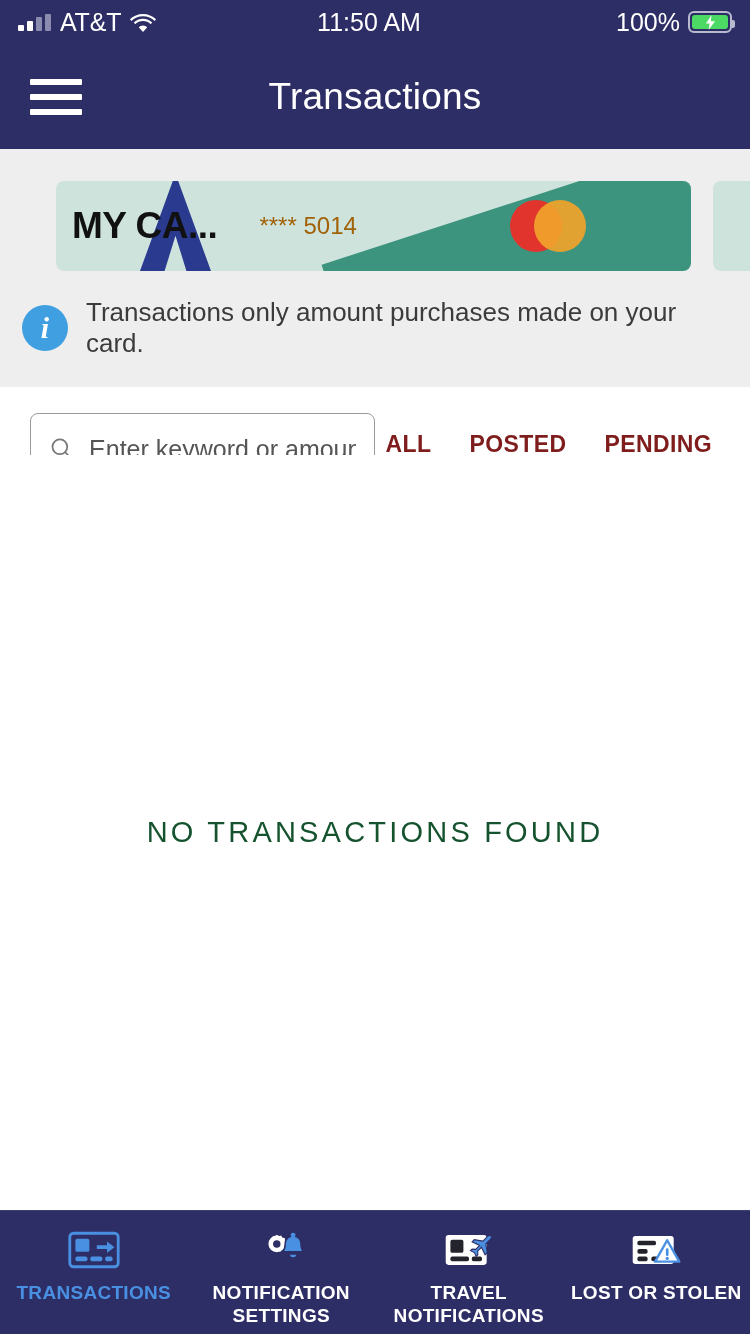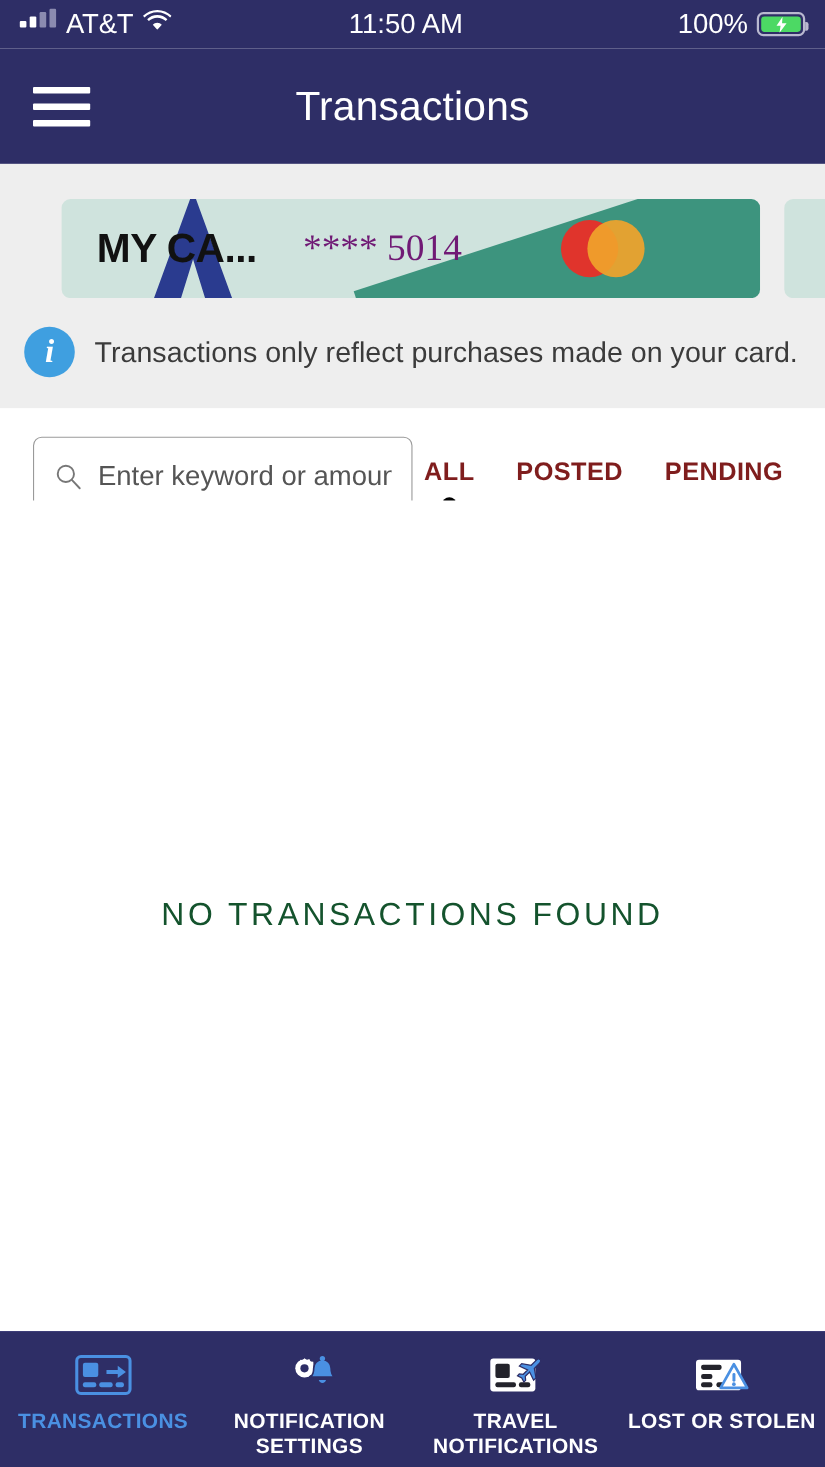--- a/index.html
+++ b/index.html
@@ -10,21 +10,21 @@
     overflow:hidden;
   }
   body { position:relative; }
 
   
   .status-bar {
     height:44px; background:#2e2e66;
     display:flex; align-items:center; position:relative;
     padding:0 18px;
   }
-  .sb-left { display:flex; gap:9px; }
+  .sb-left { display:flex; align-items:center; gap:9px; }
   .signal { display:flex; align-items:flex-end; gap:3px; height:17px; }
   .signal i { width:6px; background:#ffffff; border-radius:1px; display:block; }
   .signal i:nth-child(1){ height:6px; }
   .signal i:nth-child(2){ height:10px; }
   .signal i:nth-child(3){ height:14px; background:#8b8bb0; }
   .signal i:nth-child(4){ height:17px; background:#8b8bb0; }
   .carrier { color:#fff; font-size:25px; letter-spacing:-0.2px; }
   .wifi { width:26px; height:19px; position:relative; }
   .sb-time {
     position:absolute; left:0; right:12px; text-align:center;
@@ -87,30 +87,30 @@
     width:420px; height:120px; background:#ffffff;
     transform:rotate(-18deg); transform-origin:bottom right;
   }
   .card-green-wedge{
     position:absolute; right:-30px; top:-46px;
     width:420px; height:120px; background:#3d947e;
     transform:rotate(-18deg); transform-origin:top right;
   }
   .card-text {
     position:absolute; left:0; top:0; right:0; bottom:0;
-    display:flex; align-items:center; padding-left:32px; gap:42px;
+    display:flex; align-items:center; padding-left:16px; gap:42px;
     z-index:4;
   }
   .card-name {
     font-size:37px; font-weight:700; color:#111; letter-spacing:-0.5px;
     white-space:nowrap;
   }
   .card-digits {
-    font-family:Liberation Serif, serif;
-    font-size:34px; font-weight:400; color:#701a75; white-space:nowrap;
+    font-family:Liberation Sans, sans-serif;
+    font-size:24px; font-weight:400; color:#a16207; white-space:nowrap;
   }
   .mastercard {
     position:absolute; right:98px; top:50%; transform:translateY(-50%);
     width:90px; height:56px; z-index:5;
   }
 
   
   .info-banner {
     background:#eeeeee; display:flex; align-items:center;
     gap:18px; padding:26px 22px 28px 22px;
@@ -244,21 +244,21 @@
     </div>
 
     <div class="bank-card partial">
       
     </div>
 
   </div>
 
   <div class="info-banner">
     <div class="info-icon">i</div>
-    <div class="info-text">Transactions only reflect purchases made on your card.</div>
+    <div class="info-text">Transactions only amount purchases made on your card.</div>
   </div>
 </div>
 
 <div class="filter-row">
   <div class="search-box">
     <svg width="30" height="30" viewBox="0 0 30 30">
       <circle cx="12.5" cy="12.5" r="8.5" fill="none" stroke="#777" stroke-width="2"></circle>
       <line x1="19" y1="19" x2="27" y2="27.5" stroke="#777" stroke-width="2" stroke-linecap="round"></line>
     </svg>
     <input class="search-input" type="text" placeholder="Enter keyword or amount" style="">

